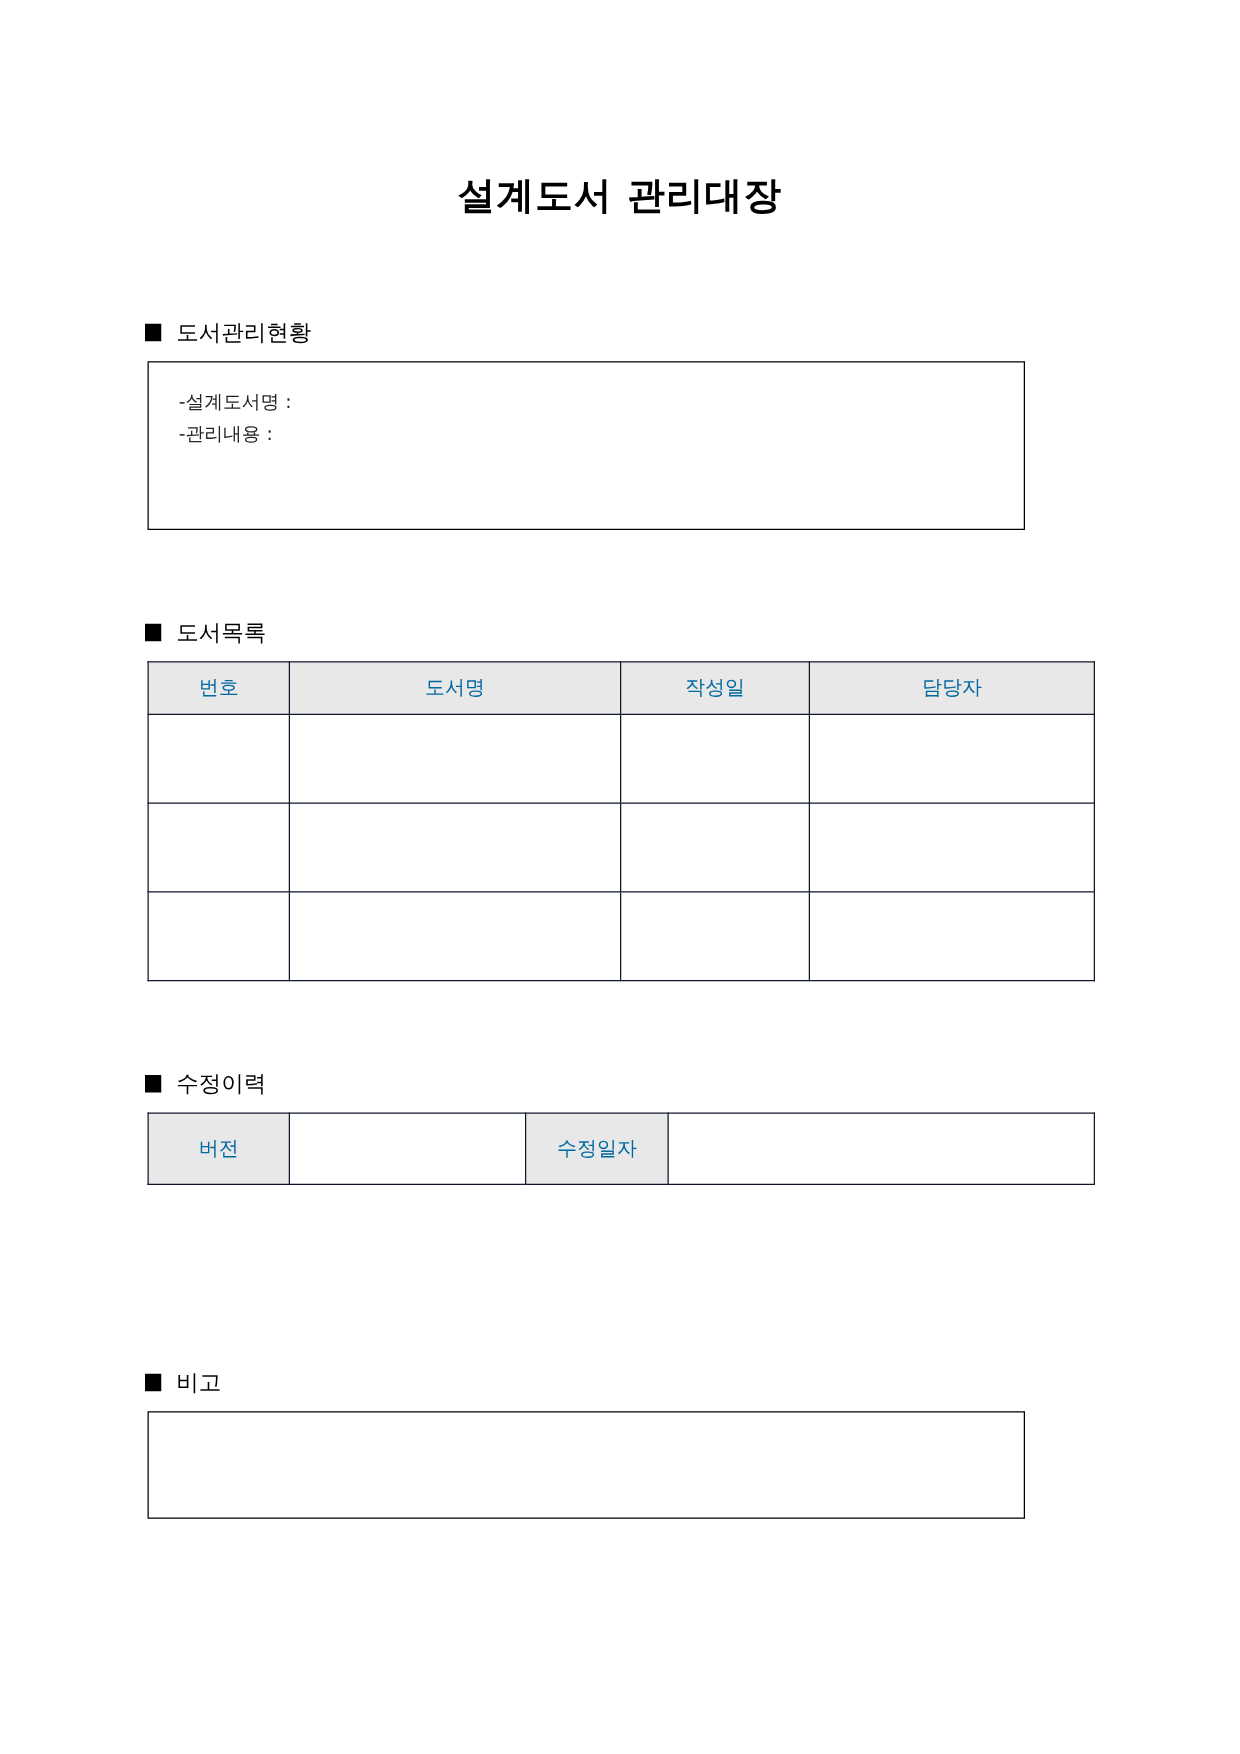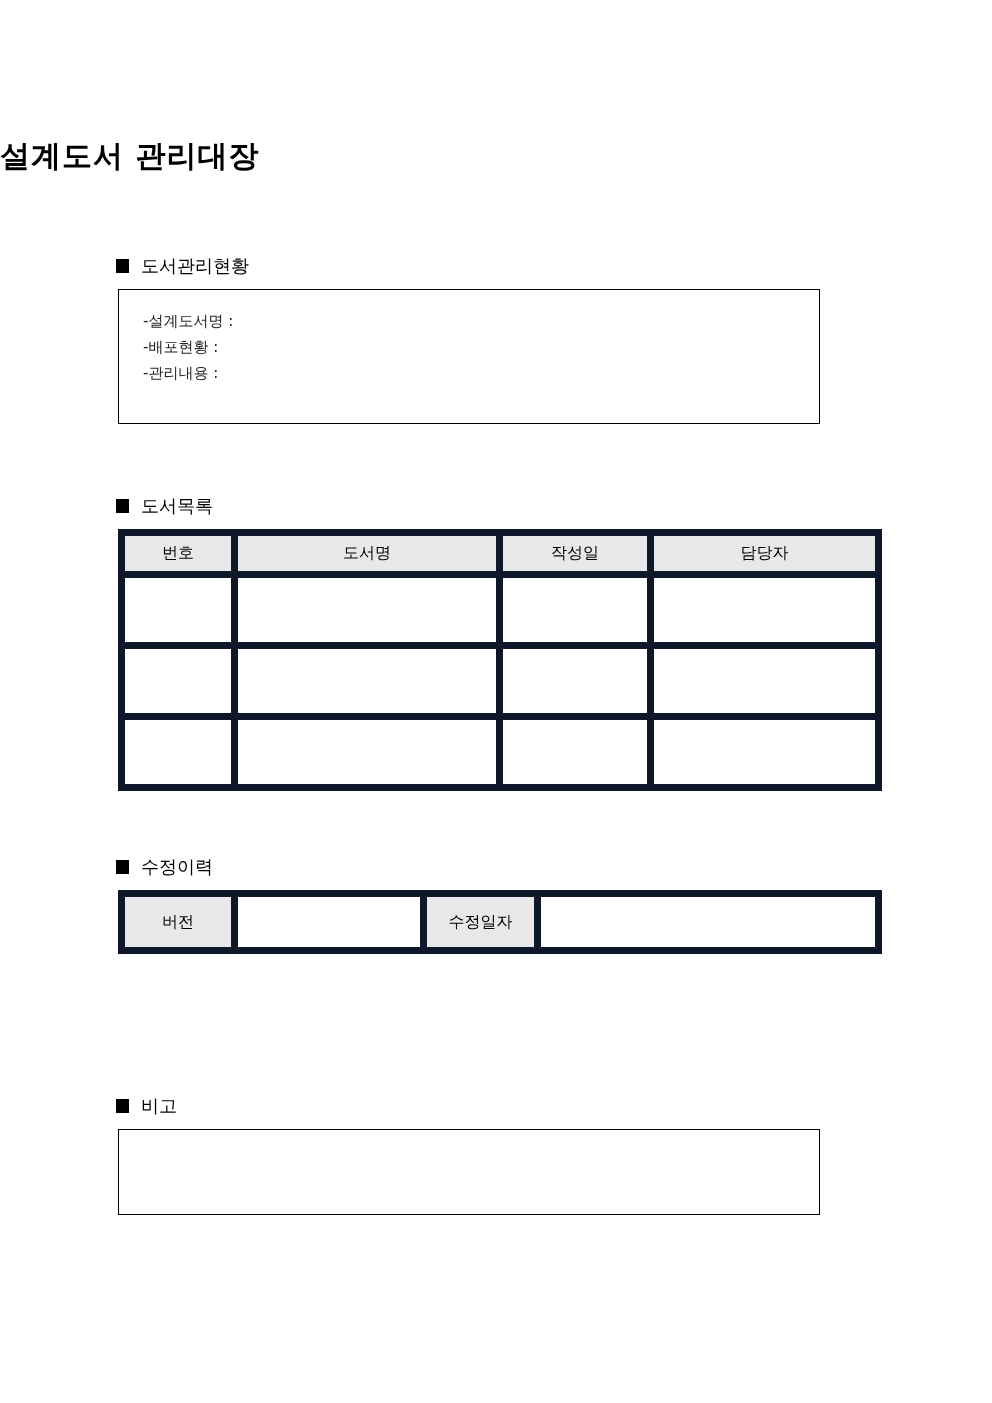--- a/index.html
+++ b/index.html
@@ -1,37 +1,36 @@
 <!DOCTYPE html>
 <html><head>
 <meta charset="utf-8">
 <style>
   html, body { margin:0; padding:0; background:#ffffff; }
   body { width:992px; height:1403px; position:relative; font-family:"DejaVu Sans", sans-serif; color:#000; }
-  .title { position:absolute; left:0; width:992px; top:136px; font-size:30px; font-weight:bold; letter-spacing:1px; }
+  .title { position:absolute; left:0; width:992px; top:136px; text-align:center; font-size:30px; font-weight:bold; letter-spacing:1px; }
   .section-heading { position:absolute; left:116px; font-size:18px; font-weight:normal; display:flex; align-items:center; }
   .square { display:inline-block; width:13px; height:14px; background:#000; margin-right:12px; }
   .box { position:absolute; left:118px; width:702px; border:1px solid #000; box-sizing:border-box; }
   .info-line { font-size:15px; line-height:26px; color:#222; }
   table { position:absolute; left:118px; width:757px; border-collapse:collapse; table-layout:fixed; }
-  td, th { border:7px solid #0f172a; font-size:16px; font-weight:normal; text-align:center; color:#000000; padding:0; }
+  td, th { border:1px solid #0f172a; font-size:16px; font-weight:normal; text-align:center; color:#0369a1; padding:0; }
   .hdr { background:#e8e8e8; }
 </style>
 </head>
 <body>
 
 <div class="title">설계도서 관리대장</div>
 
 <div class="section-heading" style="top:254px;">
   <span class="square"></span>
   <span>도서관리현황</span>
 </div>
 <div class="box" style="top:289px; height:135px; padding:18px 0 0 24px;">
   <div class="info-line">-설계도서명 :</div>
-  <div class="info-line">-배포현황 :</div>
   <div class="info-line">-관리내용 :</div>
 </div>
 
 <div class="section-heading" style="top:494px;">
   <span class="square"></span>
   <span>도서목록</span>
 </div>
 <table style="top:529px;">
   <colgroup>
       <col style="width:113px">

